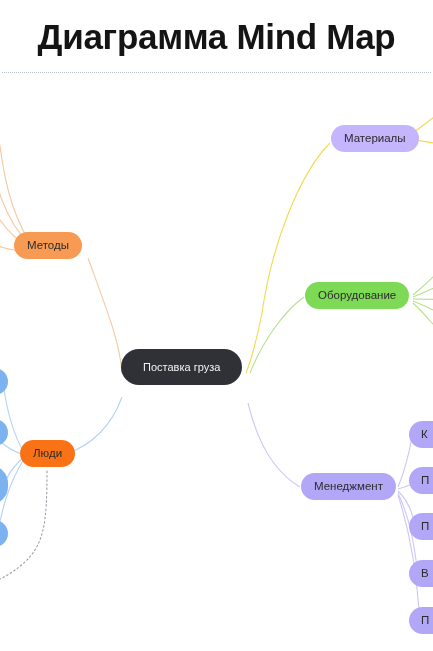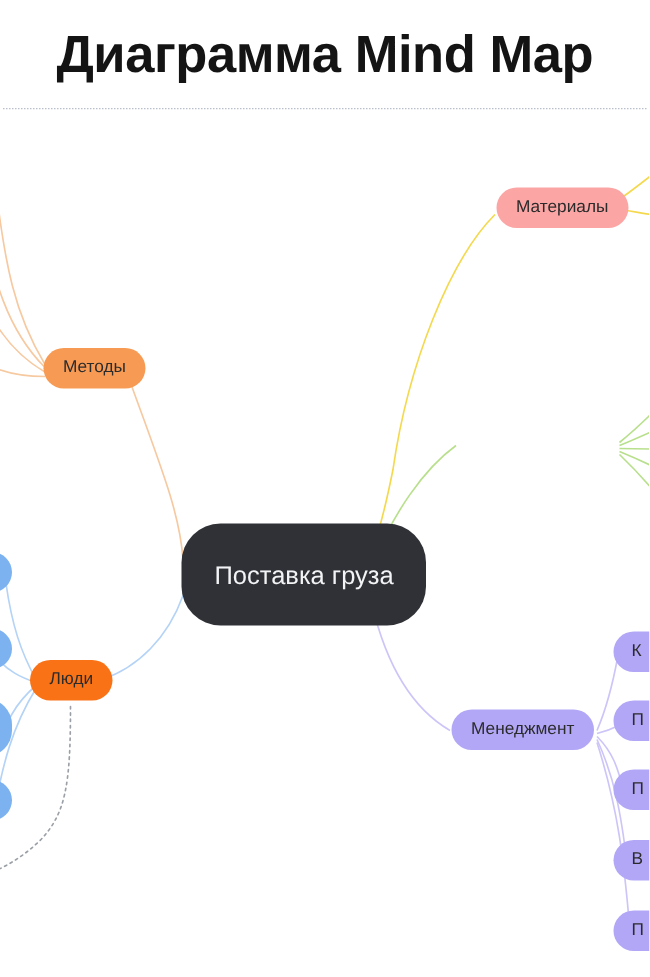--- a/index.html
+++ b/index.html
@@ -66,23 +66,23 @@
     align-items: center;
     justify-content: center;
     white-space: nowrap;
     line-height: 1;
   }
 
   .node-root {
     background: #2f3136;
     color: #f2f3f4;
     border-radius: 26px;
-    font-size: 17px;
+    font-size: 11px;
     padding: 0 22px;
-    height: 68px;
+    height: 36px;
   }
 
   .node-branch {
     border-radius: 14px;
     font-size: 11.5px;
     color: #2b2b2b;
     height: 27px;
     padding: 0 13px;
   }
 
@@ -151,28 +151,31 @@
 
     <g fill="none" stroke="#9aa0a6" stroke-width="1.1" stroke-dasharray="1.6 2.6" stroke-linecap="round">
       <path d="M47,398 C 47,450 44,470 26,488 C 10,503 -6,510 -22,514"></path>
     </g>
   </svg>
 
   <div class="node node-root" style="left:121px; top:276px;">
     <span>Поставка груза</span>
   </div>
 
-  <div class="node node-branch" style="left:331px; top:52px; background:#fca5a5;">
+  <div class="node node-branch" style="left:331px; top:52px; background:#c4b5fd;">
     <span>Материалы</span>
   </div>
 
-  <div class="node node-branch" style="left:29px; top:159px; background:#f79b54;">
+  <div class="node node-branch" style="left:14px; top:159px; background:#f79b54;">
     <span>Методы</span>
   </div>
 
+  <div class="node node-branch" style="left:305px; top:209px; background:#7ed957;">
+    <span>Оборудование</span>
+  </div>
 
   <div class="node node-branch" style="left:301px; top:400px; background:#b2a7f7;justify-content:flex-end;">
     <span>Менеджмент</span>
   </div>
 
   <div class="node node-branch" style="left:20px; top:367px; background:#f97316;">
     <span>Люди</span>
   </div>
 
   <div class="node node-leaf clip-left" style="left:-34px; top:295px; width:42px; background:#7cb2f0;">

